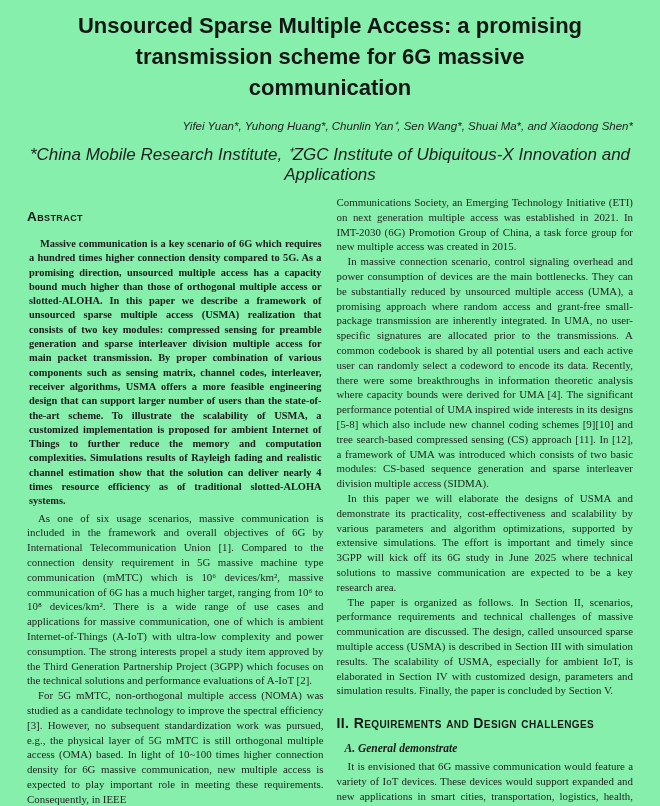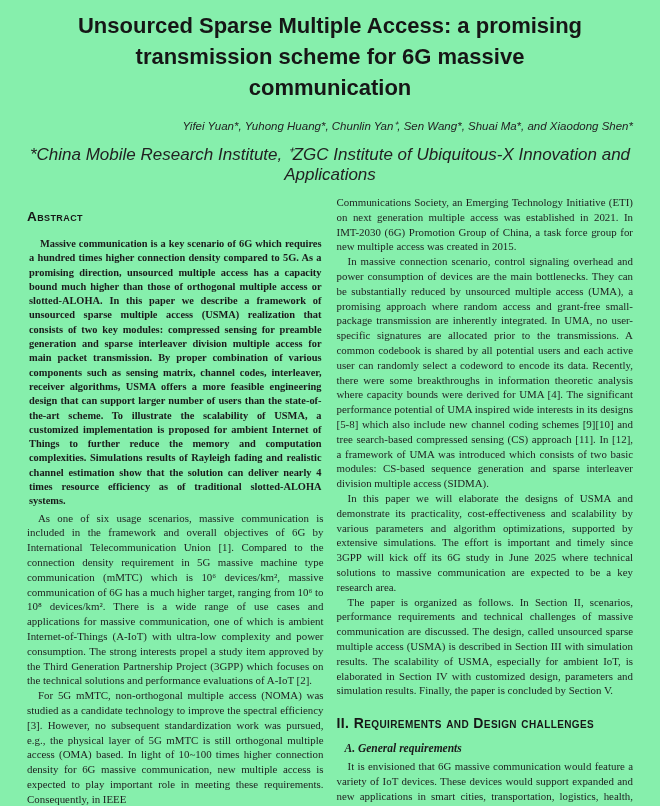--- a/index.html
+++ b/index.html
@@ -116,19 +116,19 @@
       <p class="para">As one of six usage scenarios, massive communication is included in the framework and overall objectives of 6G by International Telecommunication Union [1]. Compared to the connection density requirement in 5G massive machine type communication (mMTC) which is 10⁶ devices/km², massive communication of 6G has a much higher target, ranging from 10⁶ to 10⁸ devices/km². There is a wide range of use cases and applications for massive communication, one of which is ambient Internet-of-Things (A-IoT) with ultra-low complexity and power consumption. The strong interests propel a study item approved by the Third Generation Partnership Project (3GPP) which focuses on the technical solutions and performance evaluations of A-IoT [2].</p>
       <p class="para">For 5G mMTC, non-orthogonal multiple access (NOMA) was studied as a candidate technology to improve the spectral efficiency [3]. However, no subsequent standardization work was pursued, e.g., the physical layer of 5G mMTC is still orthogonal multiple access (OMA) based.  In light of 10~100 times higher connection density for 6G massive communication, new multiple access is expected to play important role in meeting these requirements. Consequently, in IEEE</p>
     </div>
 
     <div class="col">
       <p class="para no-indent">Communications Society, an Emerging Technology Initiative (ETI) on next generation multiple access was established in 2021. In IMT-2030 (6G) Promotion Group of China, a task force group for new multiple access was created in 2015.</p>
       <p class="para">In massive connection scenario, control signaling overhead and power consumption of devices are the main bottlenecks. They can be substantially reduced by unsourced multiple access (UMA), a promising approach where random access and grant-free small-package transmission are inherently integrated. In UMA, no user-specific signatures are allocated prior to the transmissions. A common codebook is shared by all potential users and each active user can randomly select a codeword to encode its data. Recently, there were some breakthroughs in information theoretic analysis where capacity bounds were derived for UMA [4]. The significant performance potential of UMA inspired wide interests in its designs [5-8] which also include new channel coding schemes [9][10] and tree search-based compressed sensing (CS) approach [11]. In [12], a framework of UMA was introduced which consists of two basic modules: CS-based sequence generation and sparse interleaver division multiple access (SIDMA).</p>
       <p class="para">In this paper we will elaborate the designs of USMA and demonstrate its practicality, cost-effectiveness and scalability by various parameters and algorithm optimizations, supported by extensive simulations. The effort is important and timely since 3GPP will kick off its 6G study in June 2025 where technical solutions to massive communication are expected to be a key research area.</p>
       <p class="para">The paper is organized as follows. In Section II, scenarios, performance requirements and technical challenges of massive communication are discussed. The design, called unsourced sparse multiple access (USMA) is described in Section III with simulation results. The scalability of USMA, especially for ambient IoT, is elaborated in Section IV with customized design, parameters and simulation results. Finally, the paper is concluded by Section V.</p>
       <h2 class="sec-head sec2-head">II. Requirements and Design challenges</h2>
-      <h3 class="subsec">A. General requirements</h3>
+      <h3 class="subsec">A. General demonstrate</h3>
       <p class="para">It is envisioned that 6G massive communication would feature a variety of IoT devices. These devices would support expanded and new applications in smart cities, transportation, logistics, health, energy, environmental monitoring, agriculture</p>
     </div>
 
   </div>
 
 </div>
 
 </body></html>

